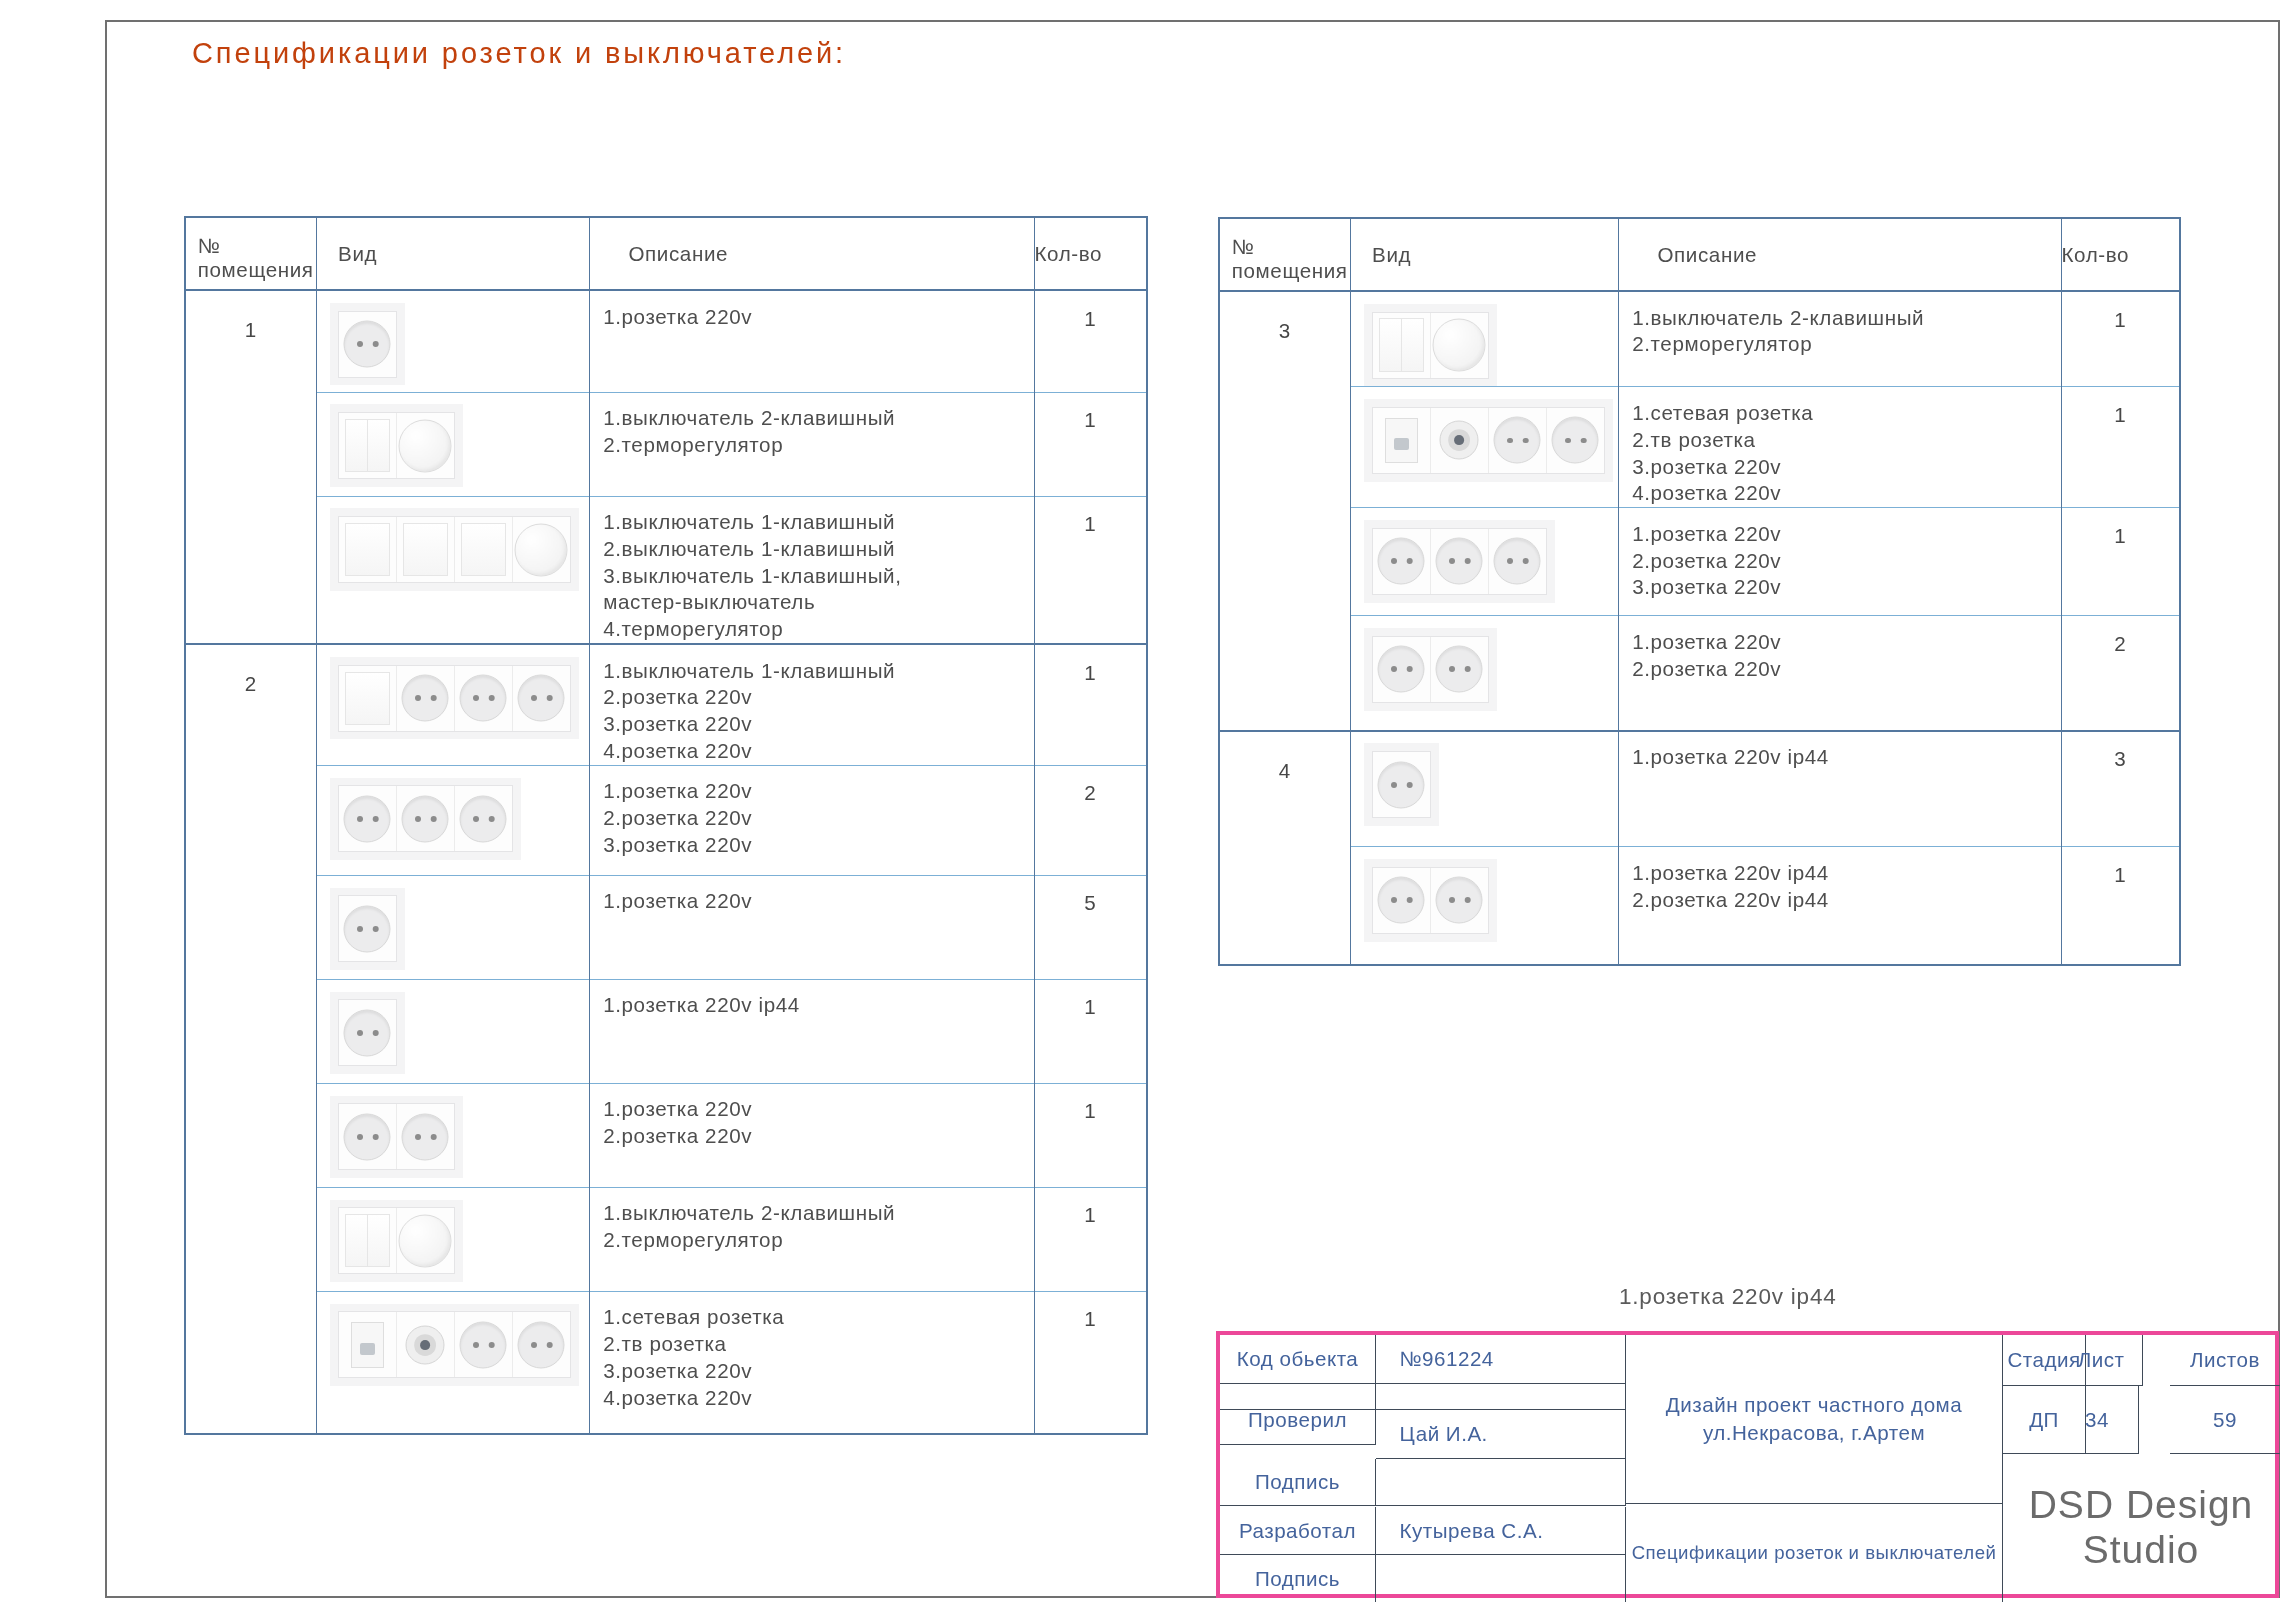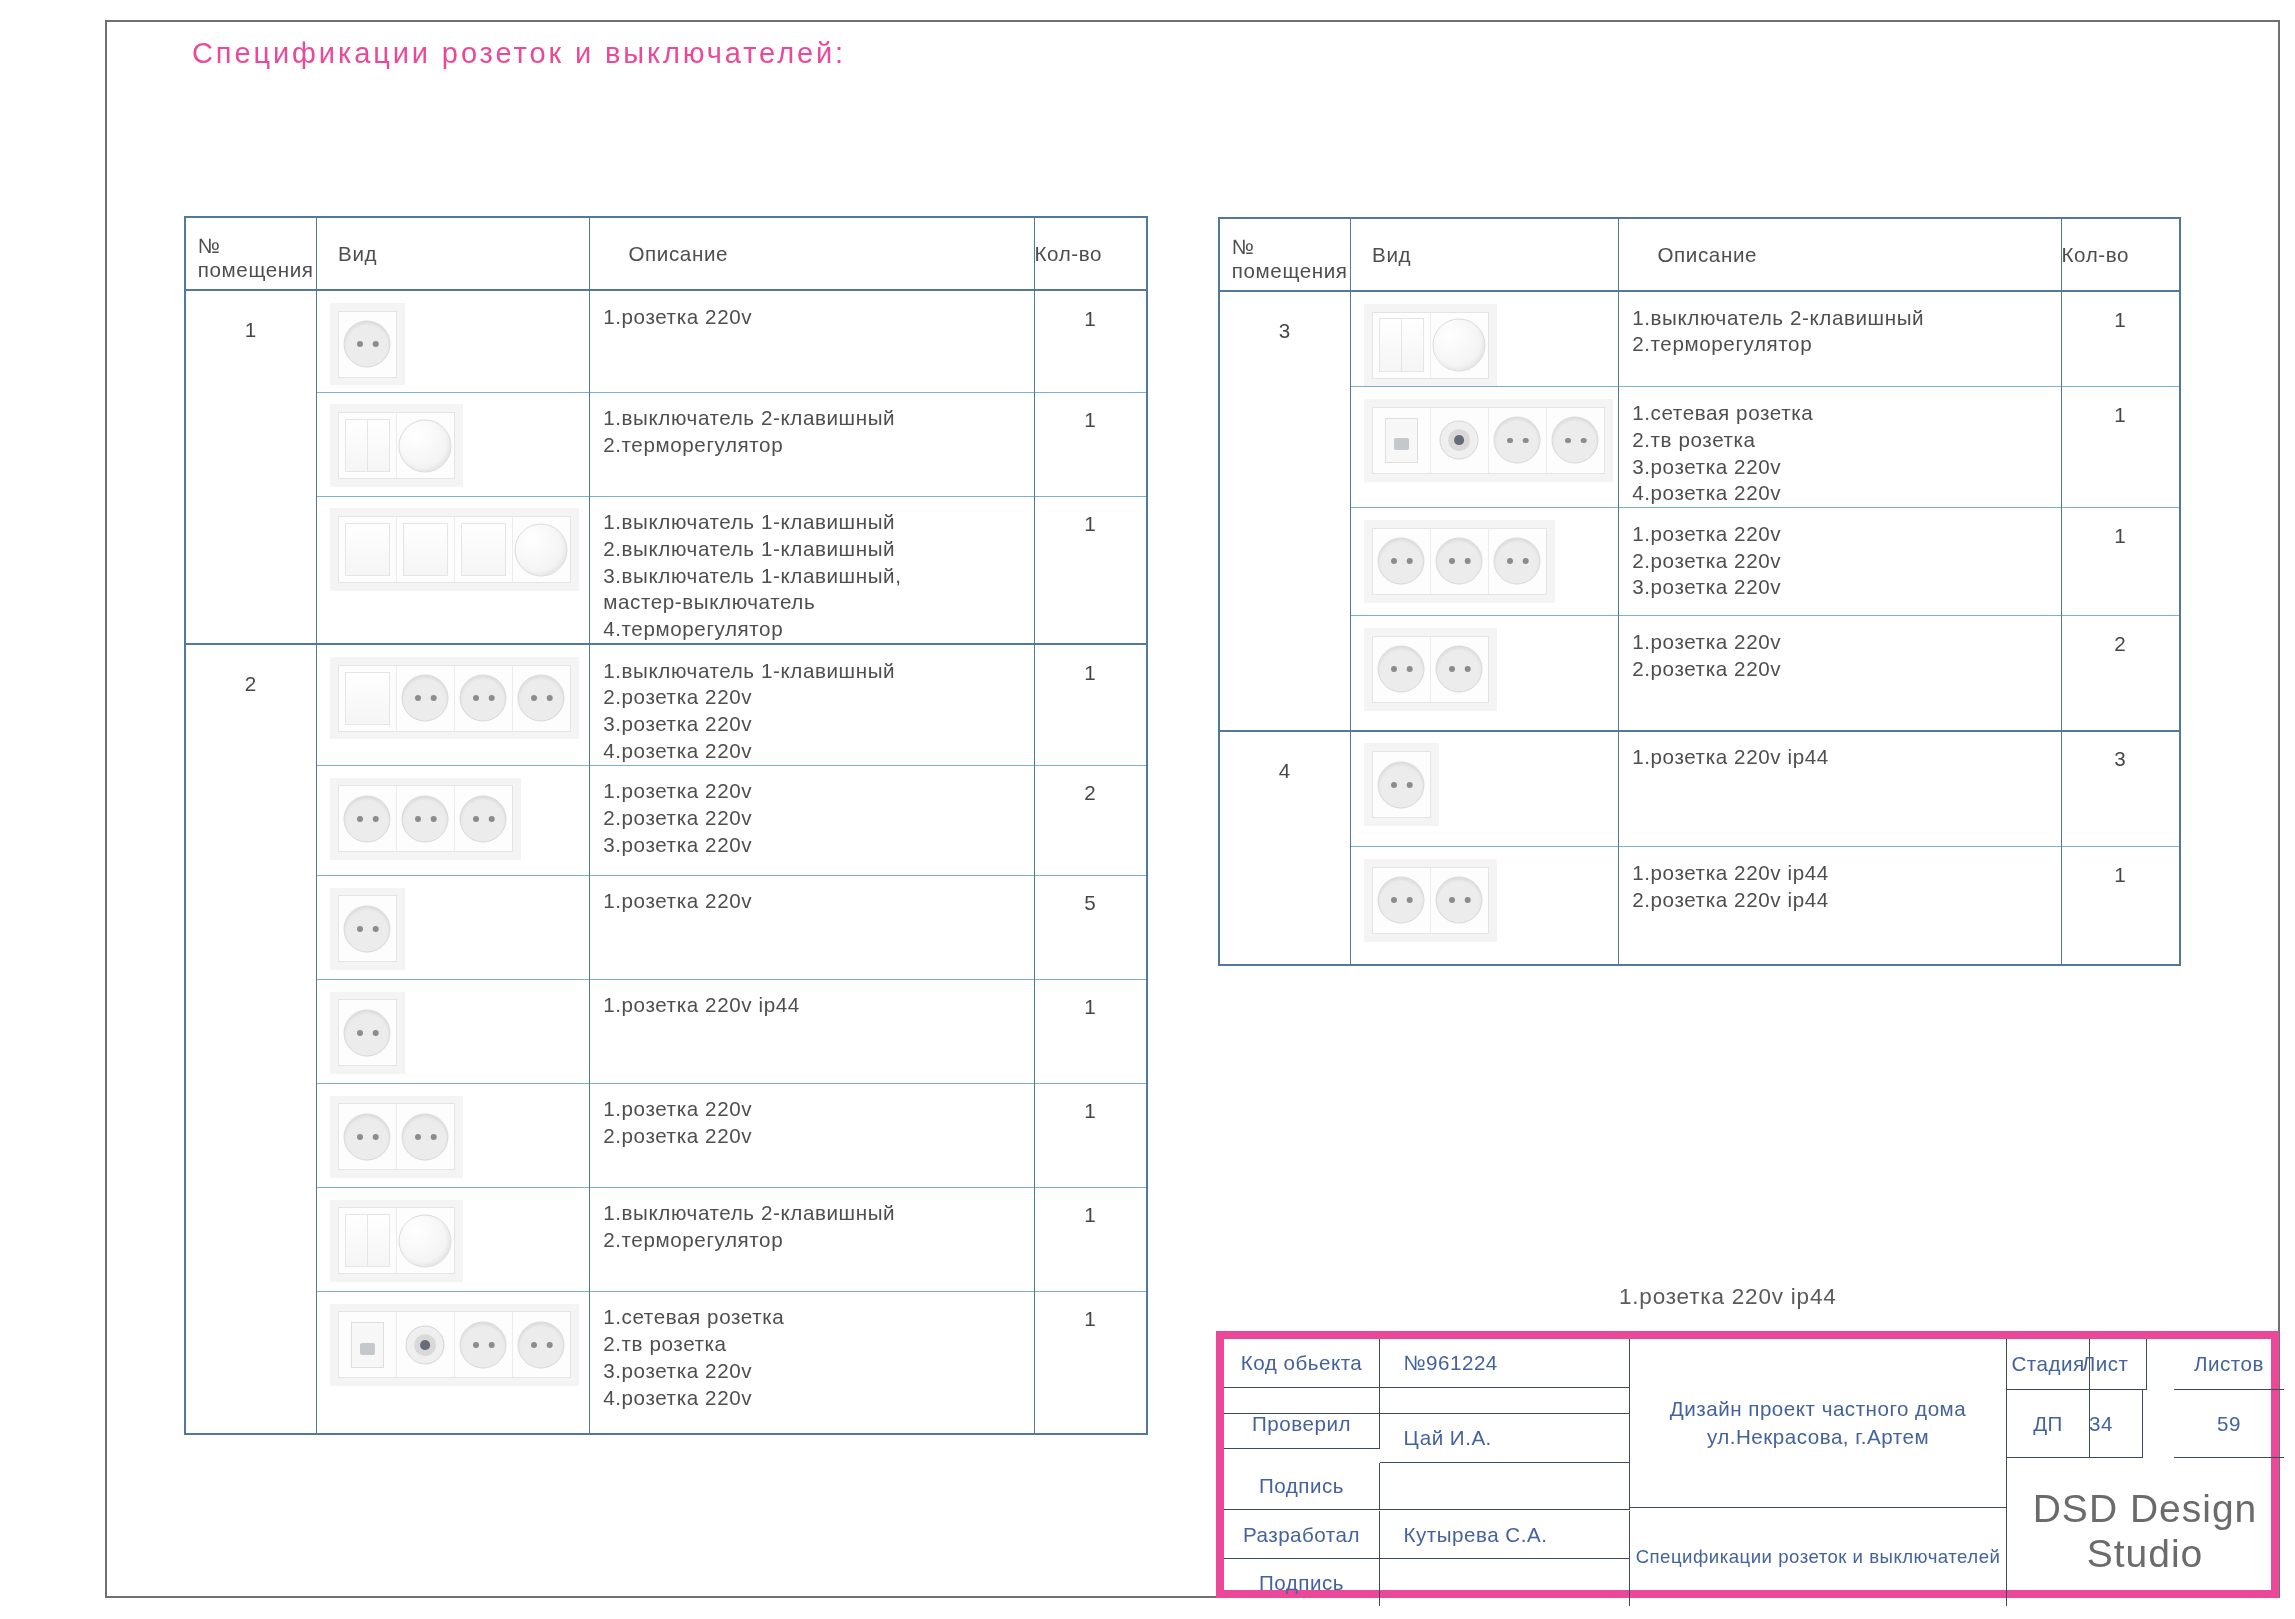--- a/index.html
+++ b/index.html
@@ -1,18 +1,18 @@
 <!DOCTYPE html>
 <html><head>
 <meta charset="utf-8">
 <style>
   html,body{margin:0;padding:0;background:#ffffff;}
   body{width:2296px;height:1619px;position:relative;font-family:"Liberation Sans","DejaVu Sans",sans-serif;color:#4f4f4f;}
   .sheet-frame{position:absolute;left:105px;top:19.6px;width:2175px;height:1578px;border:2px solid #707070;box-sizing:border-box;background:#fff;}
-  .main-title{position:absolute;left:192px;top:37px;font-size:29px;color:#ec4899;letter-spacing:2.9px;font-weight:500;}
+  .main-title{position:absolute;left:192px;top:37px;font-size:29px;color:#c2410c;letter-spacing:2.9px;font-weight:500;}
 
   
   table.spec{position:absolute;border-collapse:collapse;table-layout:fixed;background:#fff;border:2px solid #54779e;}
   #table-left{left:184px;top:216px;width:963px;}
   #table-right{left:1218px;top:217px;width:961px;}
   table.spec th{border:1.5px solid #54779e;font-weight:normal;font-size:20.6px;color:#4e4e4e;text-align:left;vertical-align:middle;letter-spacing:0.6px;}
   table.spec td{border-left:1.5px solid #54779e;border-right:1.5px solid #54779e;border-top:1.5px solid #7cb0d6;vertical-align:top;font-size:20.6px;letter-spacing:0.6px;}
   table.spec tr.gstart td{border-top:2px solid #54779e;}
   th.h-room{white-space:pre-line;padding:9.8px 0 0 11.8px;vertical-align:top;}
   th.h-view{padding-left:21.6px;}
@@ -36,21 +36,21 @@
   .comp.sock::after{content:"";position:absolute;top:calc(50% - 2.9px);left:calc(50% - 10.8px);width:5.9px;height:5.9px;border-radius:50%;background:#8c8c8c;box-shadow:15.7px 0 0 #8c8c8c;}
   .comp.rj45::before{content:"";position:absolute;inset:9.8px 11.8px;border:1px solid #dedede;background:#f7f7f7;}
   .comp.rj45::after{content:"";position:absolute;left:calc(50% - 7.8px);top:calc(50% - 2px);width:15.7px;height:11.8px;background:#c3c8cd;border-radius:2px;}
   .comp.tv::before{content:"";position:absolute;left:50%;top:50%;transform:translate(-50%,-50%);width:37px;height:37px;border-radius:50%;border:1px solid #d5d5d5;background:#efefef;}
   .comp.tv::after{content:"";position:absolute;left:50%;top:50%;transform:translate(-50%,-50%);width:9.8px;height:9.8px;border-radius:50%;background:#666d77;box-shadow:0 0 0 5.9px #d9d9d9;}
 
   
   .floating-note{position:absolute;left:1619px;top:1284px;font-size:22.5px;color:#5a5a5a;letter-spacing:0.8px;}
 
   
-  .tblock{position:absolute;left:1216px;top:1331px;width:1063px;height:267px;border:8px solid #ec4899;box-sizing:border-box;background:#fff;}
+  .tblock{position:absolute;left:1216px;top:1331px;width:1063px;height:267px;border:4px solid #ec4899;box-sizing:border-box;background:#fff;}
   .tb-cell{position:absolute;box-sizing:border-box;border-right:1px solid #3f4a58;border-bottom:1px solid #3f4a58;display:flex;align-items:center;justify-content:center;color:#44639c;font-size:20.6px;letter-spacing:0.5px;text-align:center;}
   .tb-cell.val{justify-content:flex-start;padding-left:23.5px;text-align:right;}
   .tb-cell.noright{border-right:none;}
   .tb-cell.nobottom{border-bottom:none;}
   .tb-project{white-space:pre-line;line-height:1.35;}
   .tb-sheet-title{white-space:nowrap;font-size:18.6px;}
   .tb-studio{white-space:pre-line;color:#6b6b6b;font-size:39px;line-height:1.15;letter-spacing:1px;font-weight:500;}
 </style>
 </head>
 <body>

